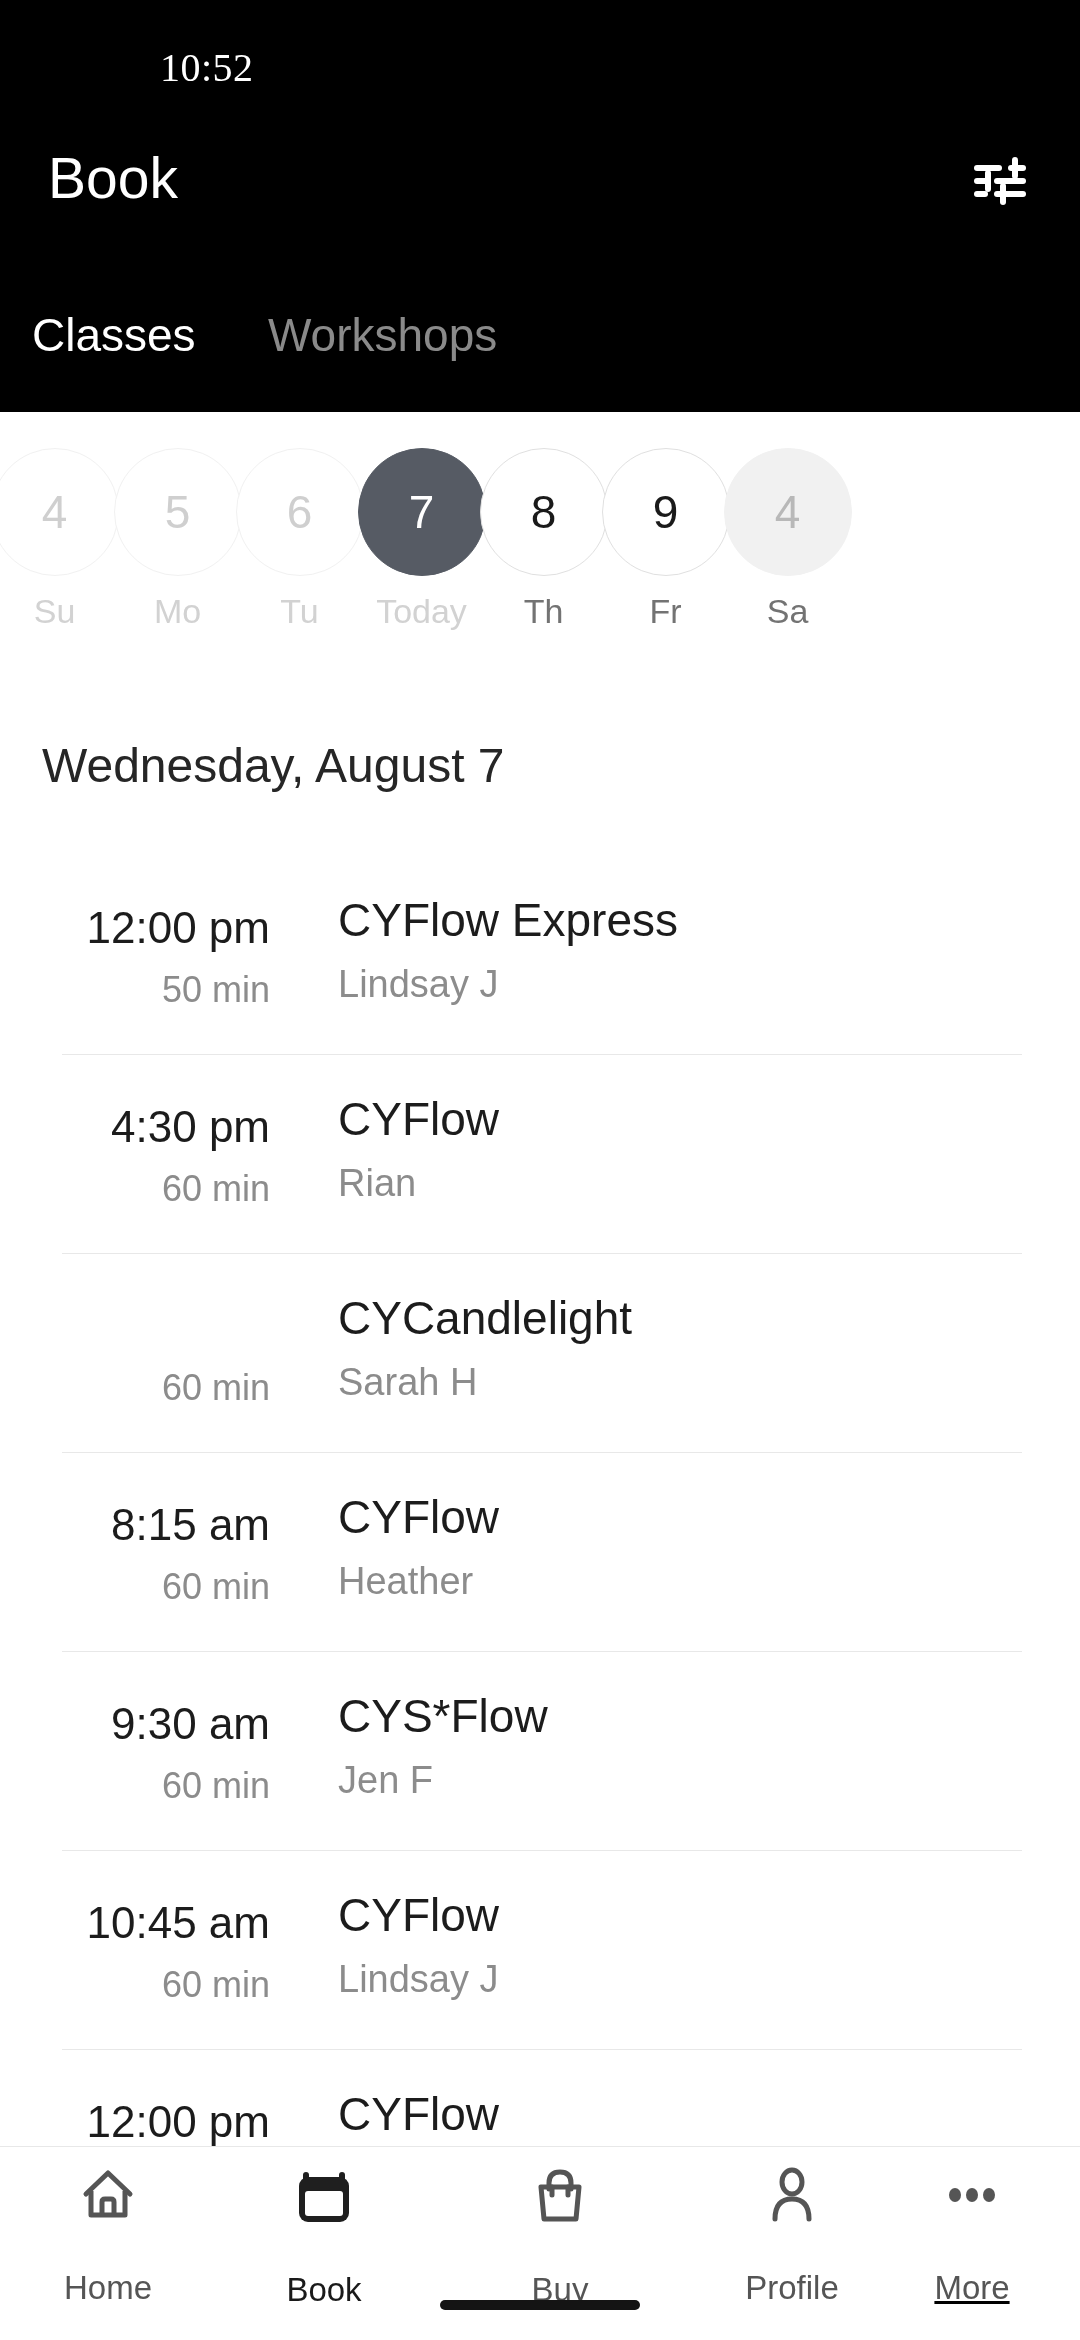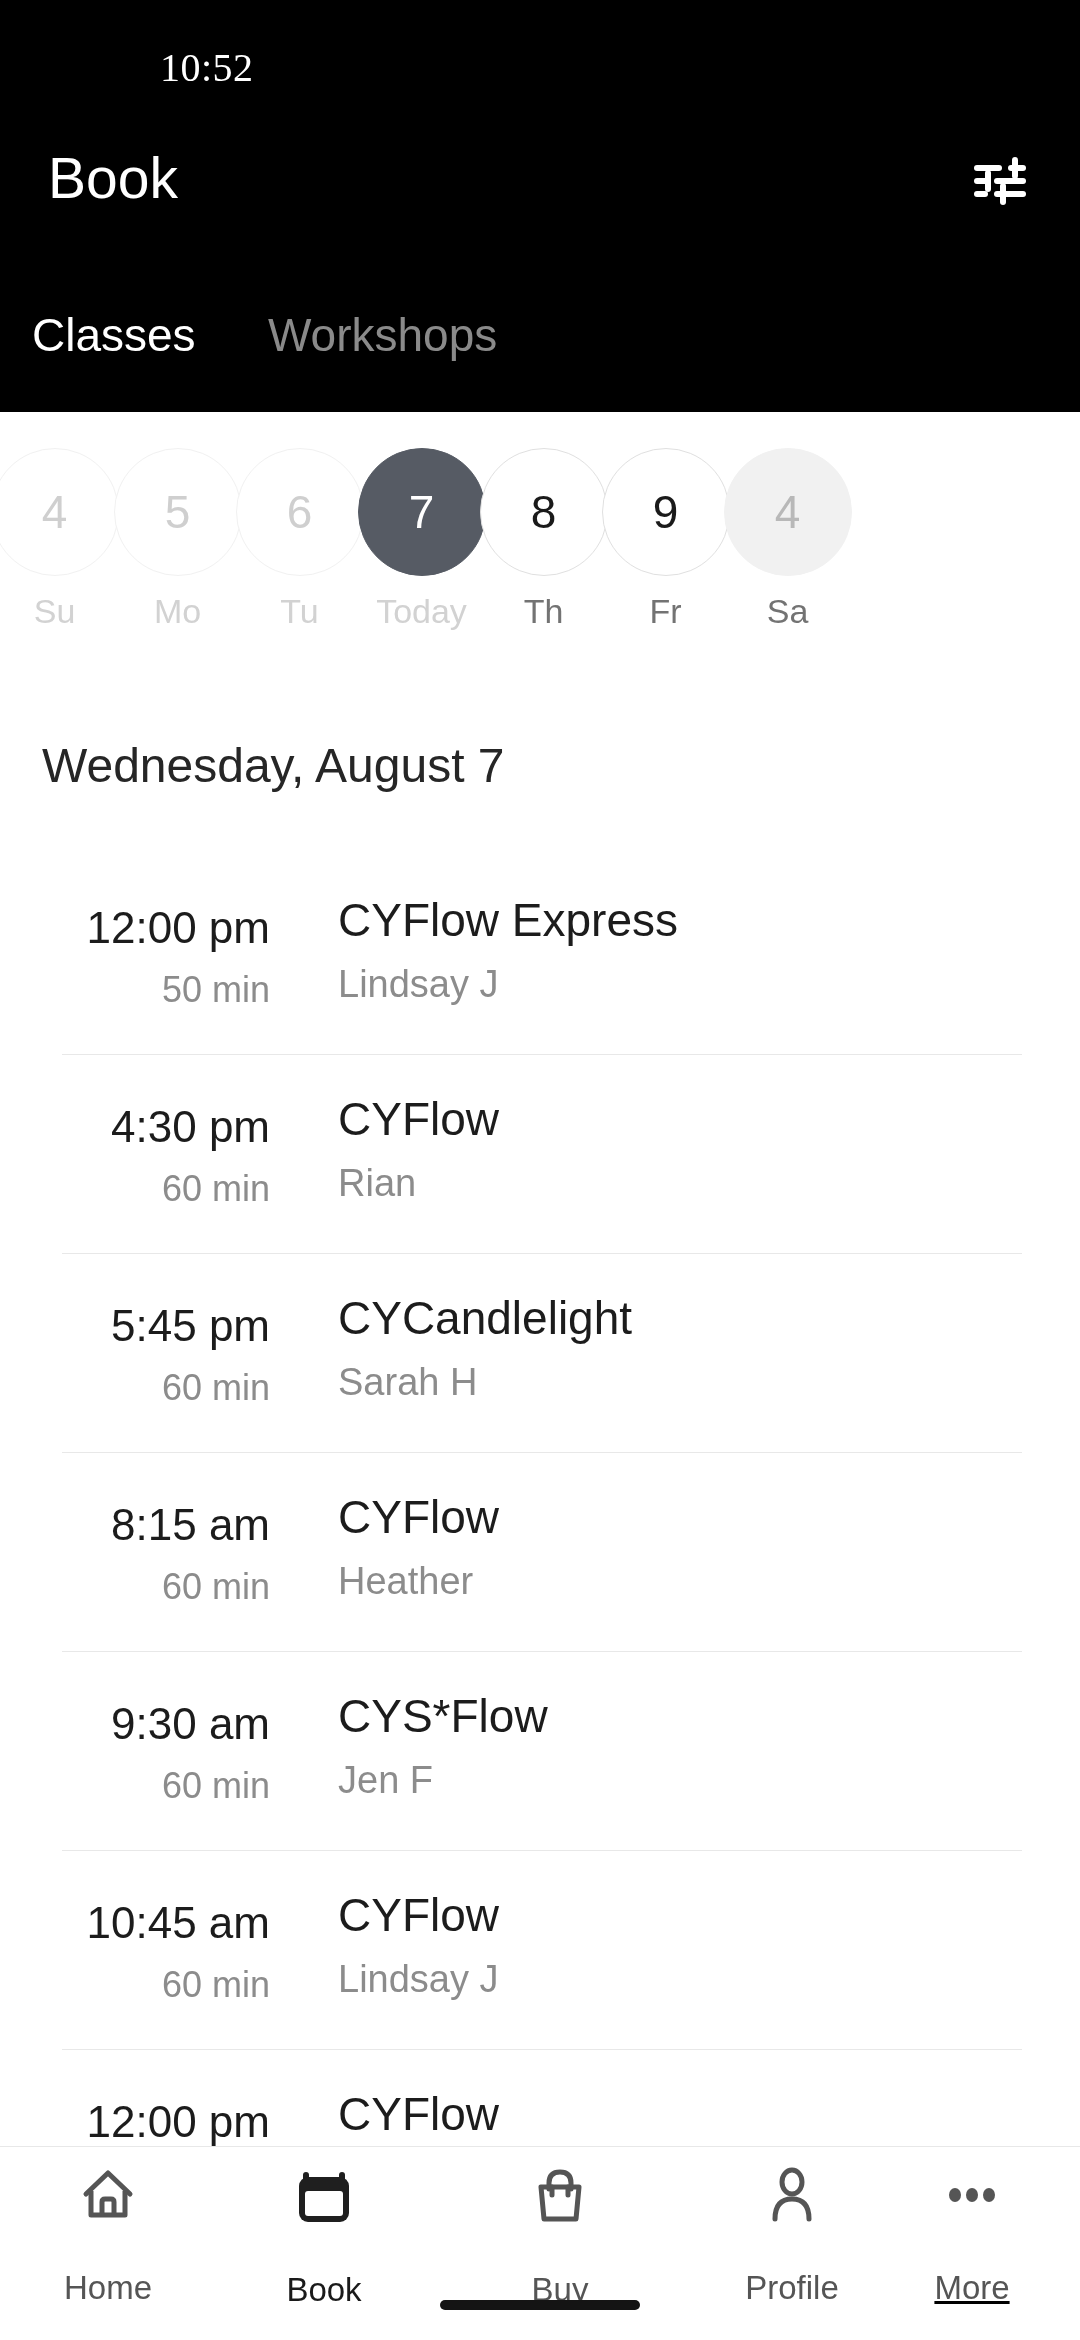--- a/index.html
+++ b/index.html
@@ -192,21 +192,20 @@
         <div class="divider"></div>
       </div>
       <div class="classrow">
         <div class="row-time">4:30 pm</div>
         <div class="row-duration">60 min</div>
         <div class="row-name">CYFlow</div>
         <div class="row-instructor">Rian</div>
         <div class="divider"></div>
       </div>
       <div class="classrow">
-        <div class="row-time">5:45 pm</div>
         <div class="row-duration">60 min</div>
         <div class="row-name">CYCandlelight</div>
         <div class="row-instructor">Sarah H</div>
         <div class="divider"></div>
       </div>
       <div class="classrow">
         <div class="row-time">8:15 am</div>
         <div class="row-duration">60 min</div>
         <div class="row-name">CYFlow</div>
         <div class="row-instructor">Heather</div>

